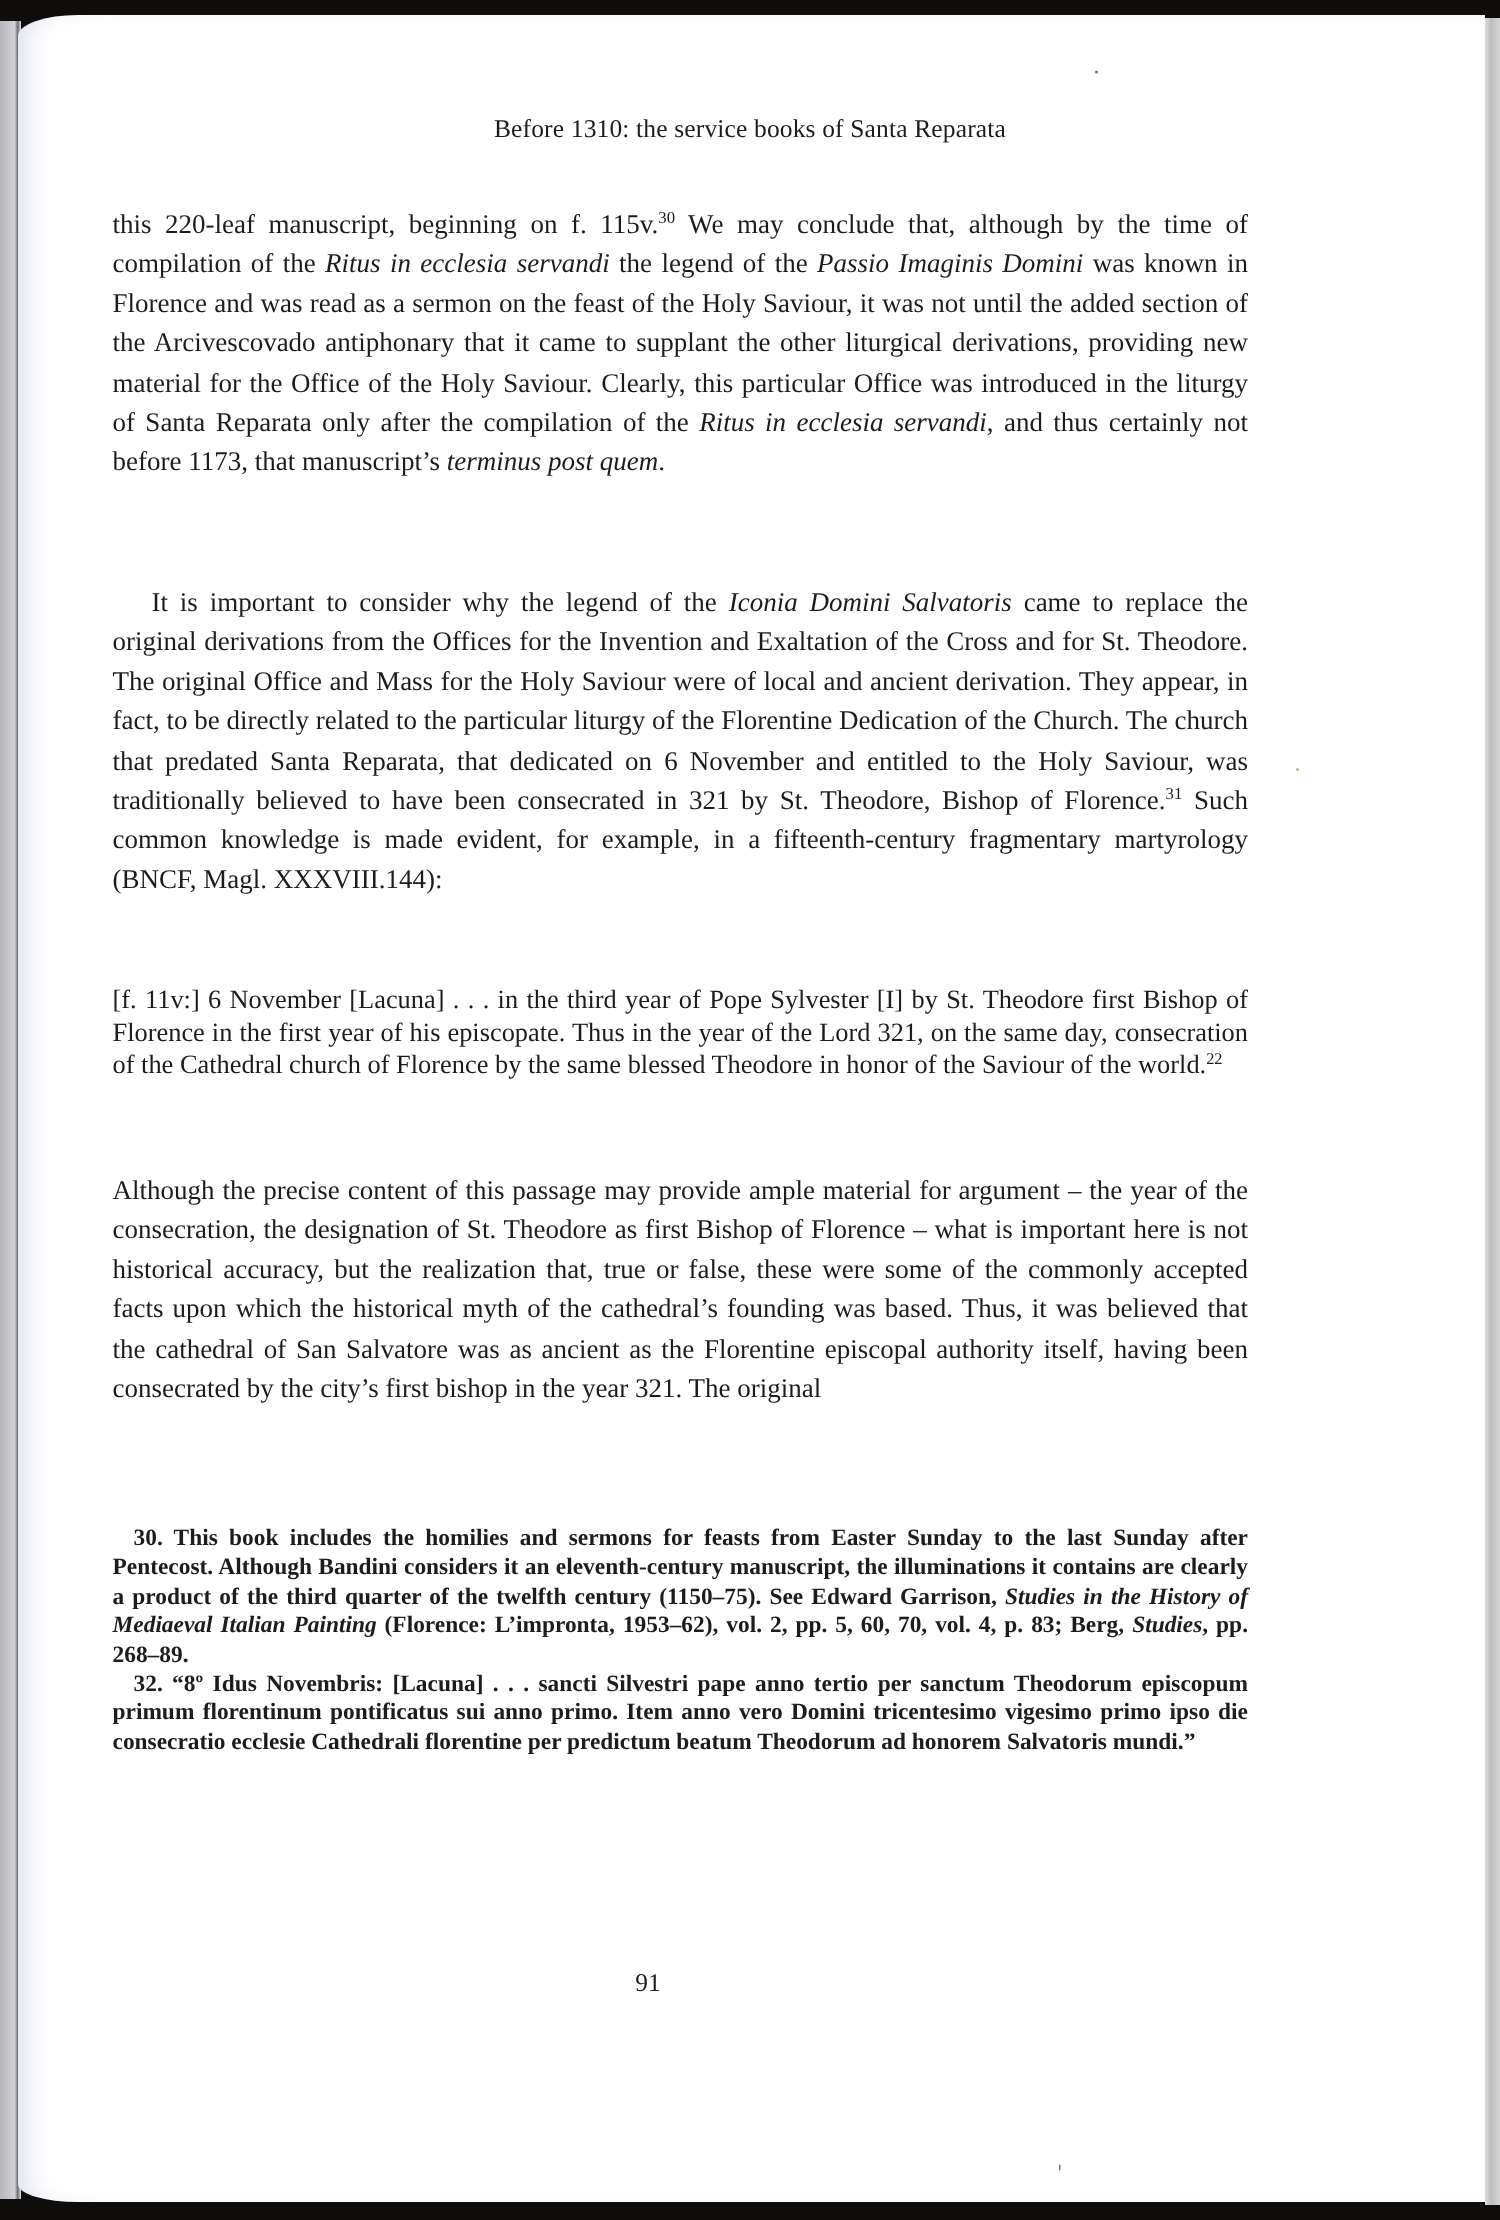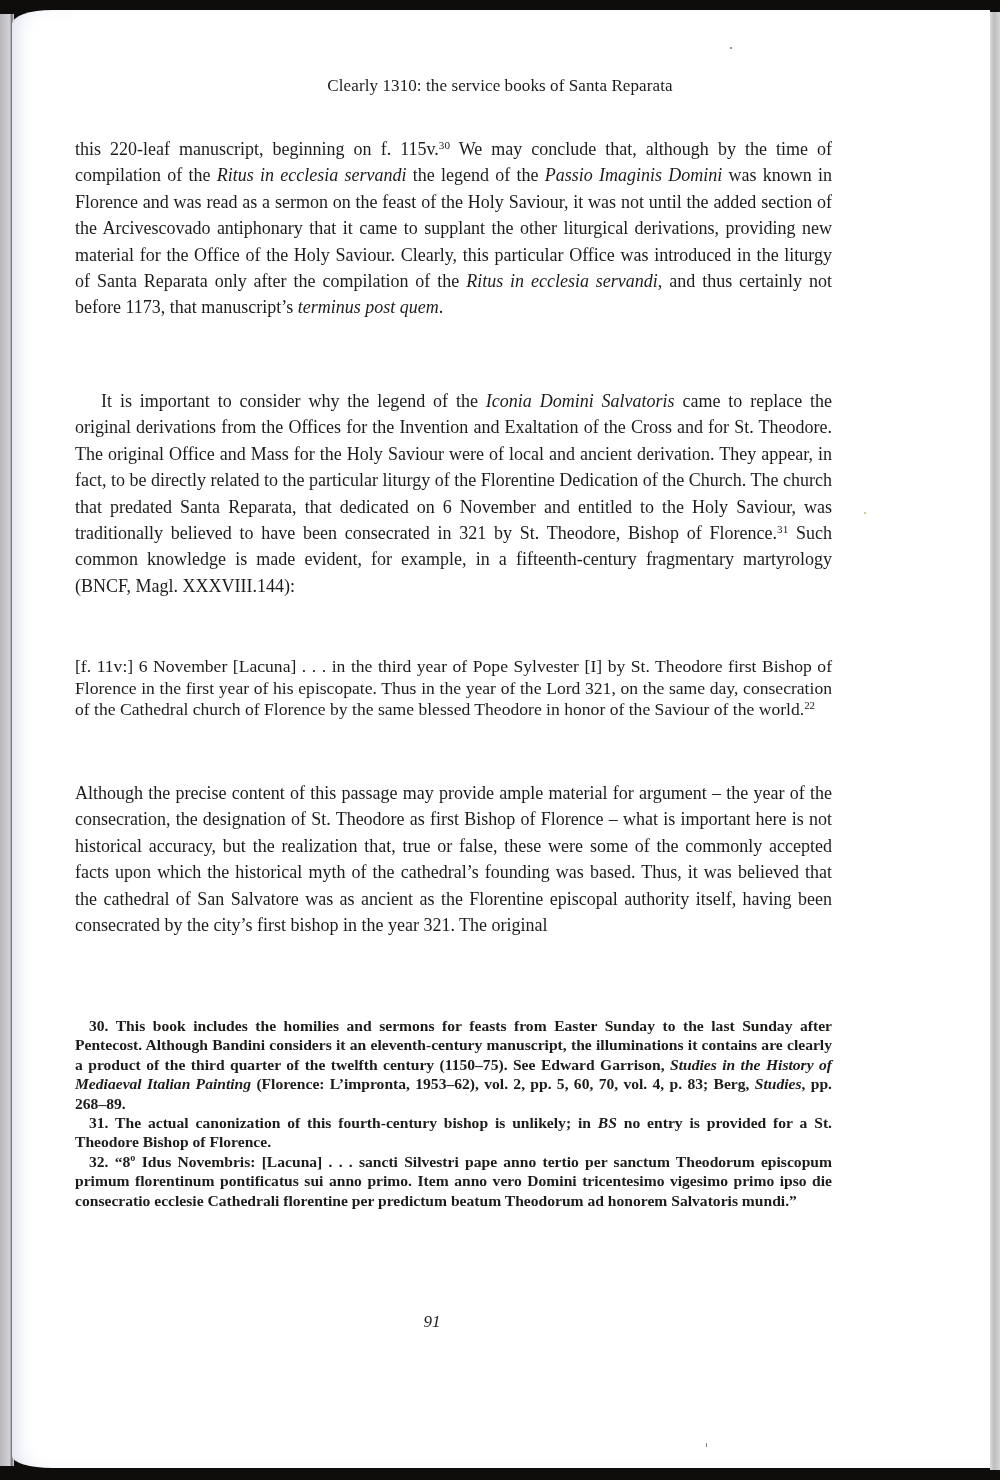--- a/index.html
+++ b/index.html
@@ -43,52 +43,51 @@
   }
   .p3 { top: 780px; }
   sup { font-size: 62%; line-height: 0; vertical-align: 0.55em; }
   .footnotes {
     position: absolute; left: 75px; width: 757px; top: 1016px;
     font-size: 15.6px; line-height: 19.4px; text-align: justify; font-weight: bold;
   }
   .footnotes p { margin: 0; text-indent: 14px; }
   .folio {
     position: absolute; left: 0; width: 864px; top: 1312px;
-    text-align: center; font-size: 17px; font-style: italic;
+    text-align: center; font-size: 17px;
   }
   .speck { position: absolute; width: 2px; height: 2px; background: #777; border-radius: 1px; }
 </style>
 </head>
 <body>
 
 <div class="page-left-edge"></div>
 <div class="page"></div>
 <div class="page-right-edge"></div>
 
 <span class="speck" style="left:730px;top:47px;"></span>
 <span class="speck" style="left:864px;top:512px;background:#c9b27a;"></span>
 <span class="speck" style="left:706px;top:1443px;width:1px;height:4px;"></span>
 
-<div class="running-head">Clearly 1310: the service books of Santa Reparata</div>
+<div class="running-head">Before 1310: the service books of Santa Reparata</div>
 
 <div class="body-text p1">
   <p><span>this 220-leaf manuscript, beginning on f. 115v.</span><sup>30</sup><span> We may conclude that, although by the time of compilation of the </span><i>Ritus in ecclesia servandi</i><span> the legend of the </span><i>Passio Imaginis Domini</i><span> was known in Florence and was read as a sermon on the feast of the Holy Saviour, it was not until the added section of the Arcivescovado antiphonary that it came to supplant the other liturgical derivations, providing new material for the Office of the Holy Saviour. Clearly, this particular Office was introduced in the liturgy of Santa Reparata only after the compilation of the </span><i>Ritus in ecclesia servandi</i><span>, and thus certainly not before 1173, that manuscript’s </span><i>terminus post quem</i><span>.</span></p>
 </div>
 
 <div class="body-text p2">
   <p class="indent"><span>It is important to consider why the legend of the </span><i>Iconia Domini Salvatoris</i><span> came to replace the original derivations from the Offices for the Invention and Exaltation of the Cross and for St. Theodore. The original Office and Mass for the Holy Saviour were of local and ancient derivation. They appear, in fact, to be directly related to the particular liturgy of the Florentine Dedication of the Church. The church that predated Santa Reparata, that dedicated on 6 November and entitled to the Holy Saviour, was traditionally believed to have been consecrated in 321 by St. Theodore, Bishop of Florence.</span><sup>31</sup><span> Such common knowledge is made evident, for example, in a fifteenth-century fragmentary martyrology (BNCF, Magl. XXXVIII.144):</span></p>
 </div>
 
 <div class="quote">
   <span>[f. 11v:] 6 November [Lacuna] . . . in the third year of Pope Sylvester [I] by St. Theodore first Bishop of Florence in the first year of his episcopate. Thus in the year of the Lord 321, on the same day, consecration of the Cathedral church of Florence by the same blessed Theodore in honor of the Saviour of the world.</span><sup>22</sup>
 </div>
 
 <div class="body-text p3">
   <p><span>Although the precise content of this passage may provide ample material for argument – the year of the consecration, the designation of St. Theodore as first Bishop of Florence – what is important here is not historical accuracy, but the realization that, true or false, these were some of the commonly accepted facts upon which the historical myth of the cathedral’s founding was based. Thus, it was believed that the cathedral of San Salvatore was as ancient as the Florentine episcopal authority itself, having been consecrated by the city’s first bishop in the year 321. The original</span></p>
 </div>
 
 <div class="footnotes">
   <p><span>30. This book includes the homilies and sermons for feasts from Easter Sunday to the last Sunday after Pentecost. Although Bandini considers it an eleventh-century manuscript, the illuminations it contains are clearly a product of the third quarter of the twelfth century (1150–75). See Edward Garrison, </span><i>Studies in the History of Mediaeval Italian Painting</i><span> (Florence: L’impronta, 1953–62), vol. 2, pp. 5, 60, 70, vol. 4, p. 83; Berg, </span><i>Studies</i><span>, pp. 268–89.</span></p>
-  <p><span>31. The actual canonization of this fourth-century bishop is unlikely; in </span><i>BS</i><span> no entry is provided for a St. Theodore Bishop of Florence.</span></p>
   <p><span>32. “8º Idus Novembris: [Lacuna] . . . sancti Silvestri pape anno tertio per sanctum Theodorum episcopum primum florentinum pontificatus sui anno primo. Item anno vero Domini tricentesimo vigesimo primo ipso die consecratio ecclesie Cathedrali florentine per predictum beatum Theodorum ad honorem Salvatoris mundi.”</span></p>
 </div>
 
 <div class="folio">91</div>
 
 </body></html>

